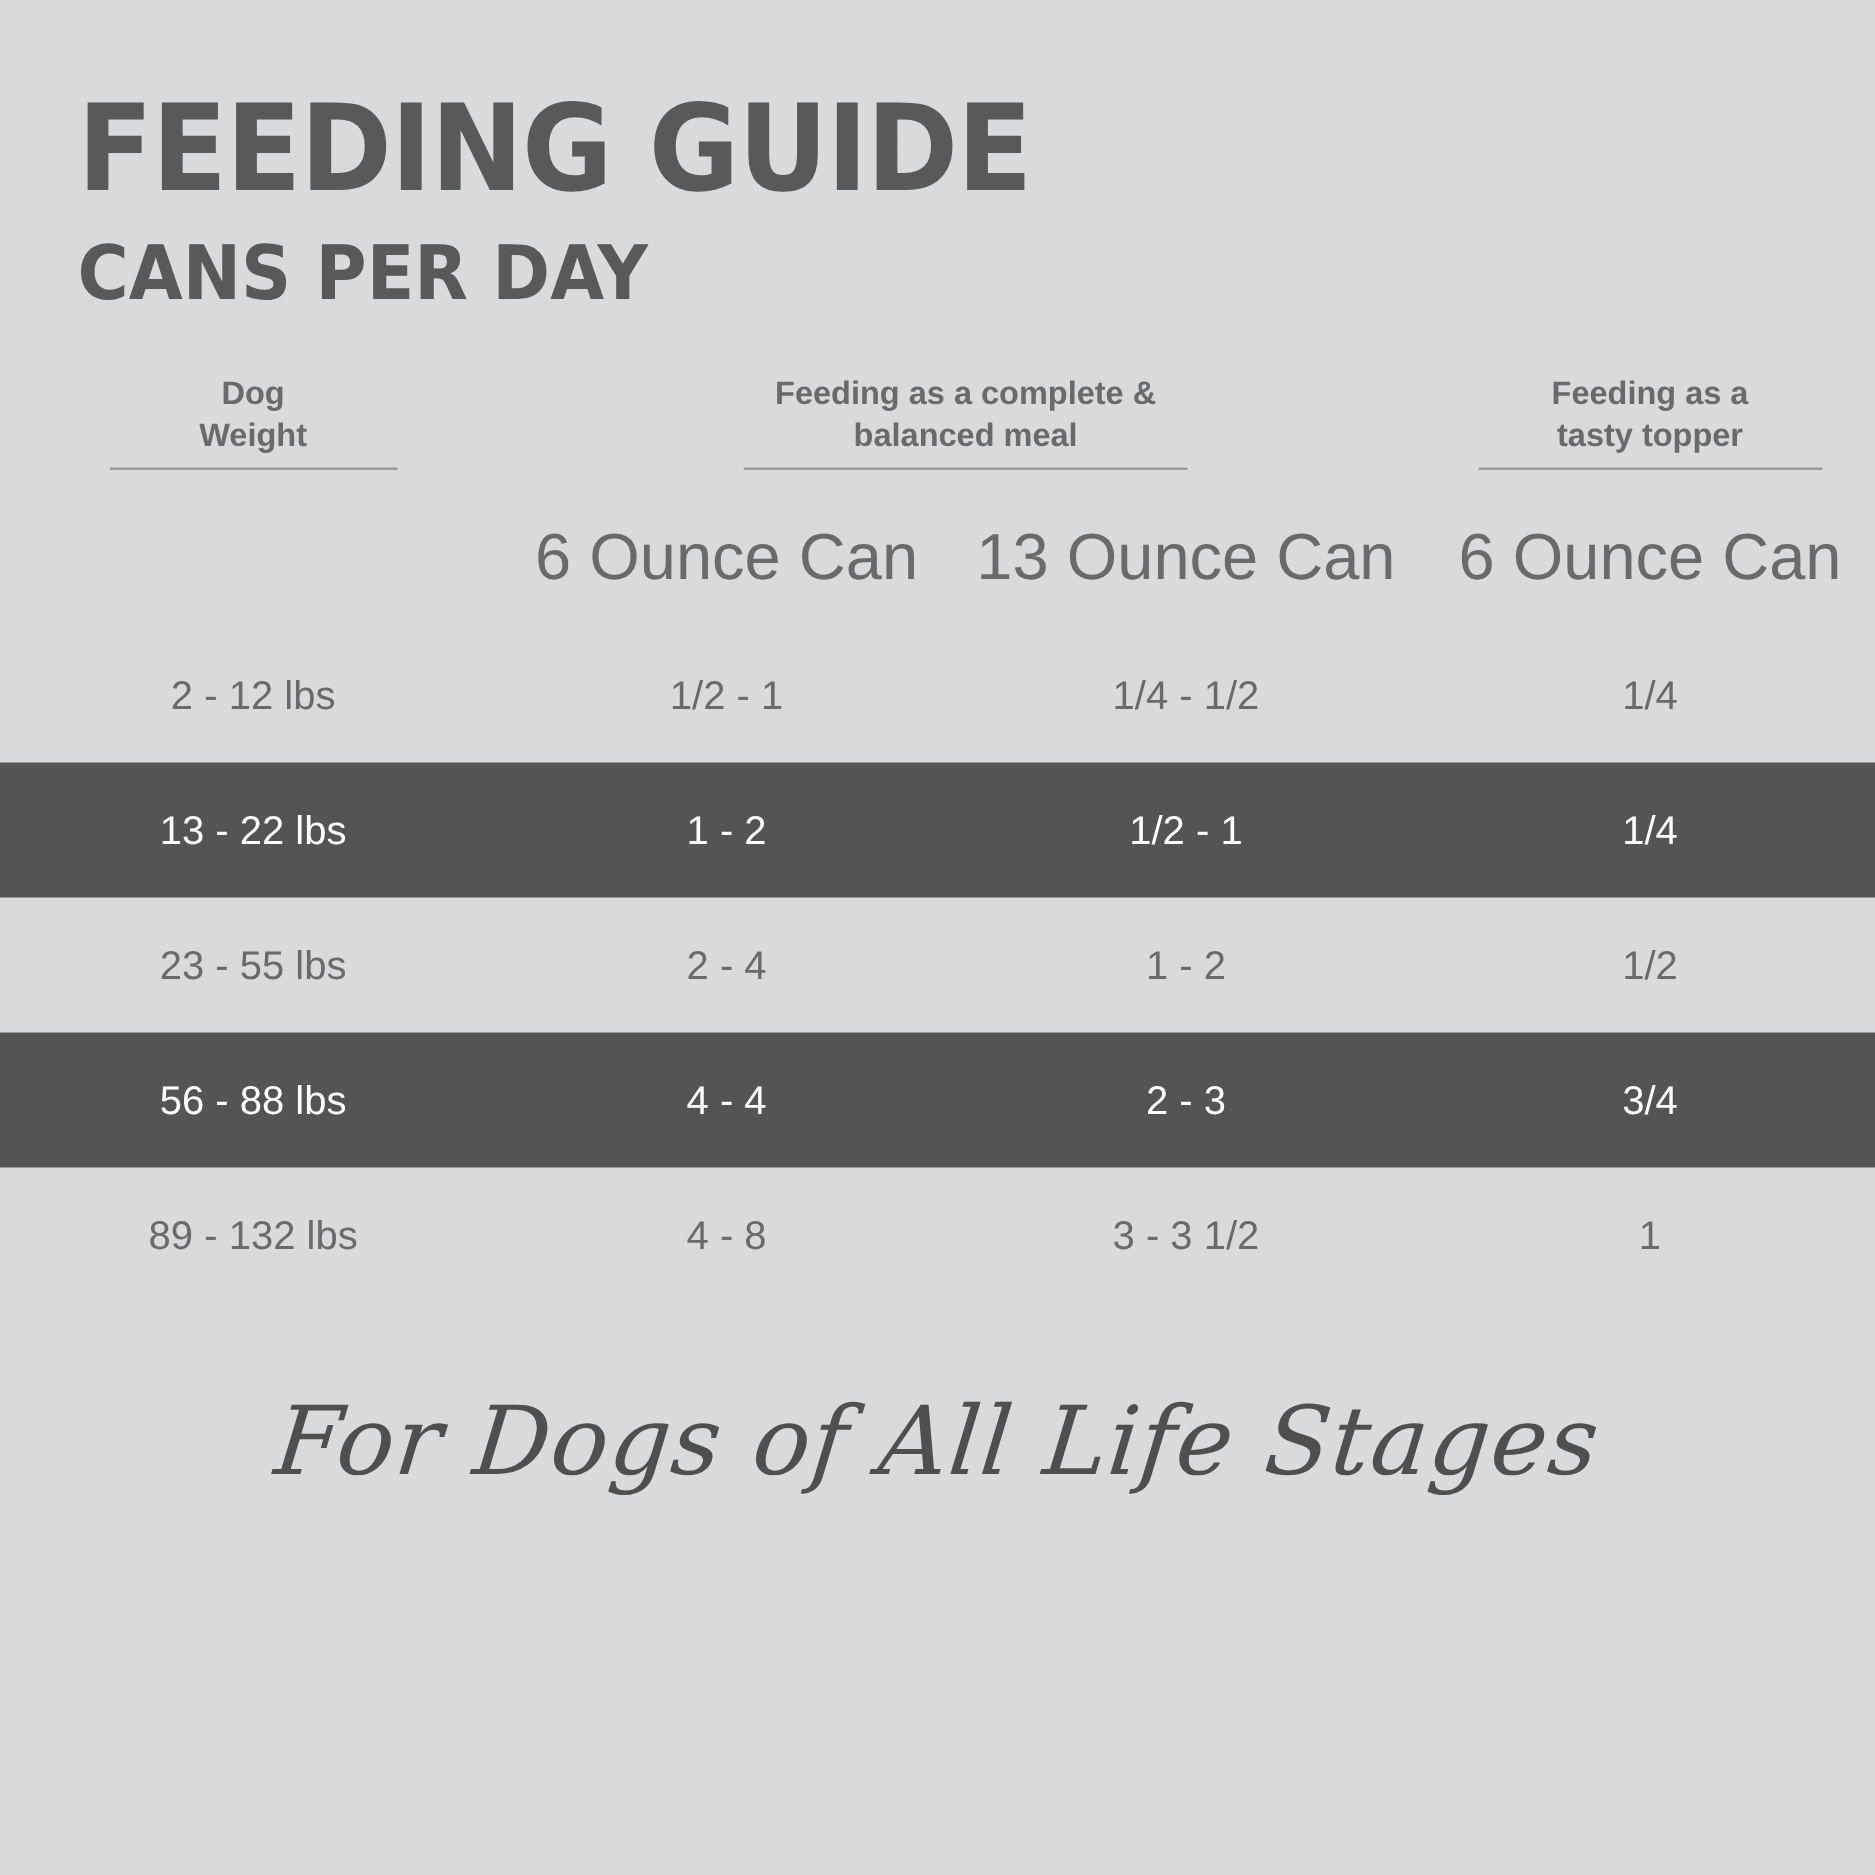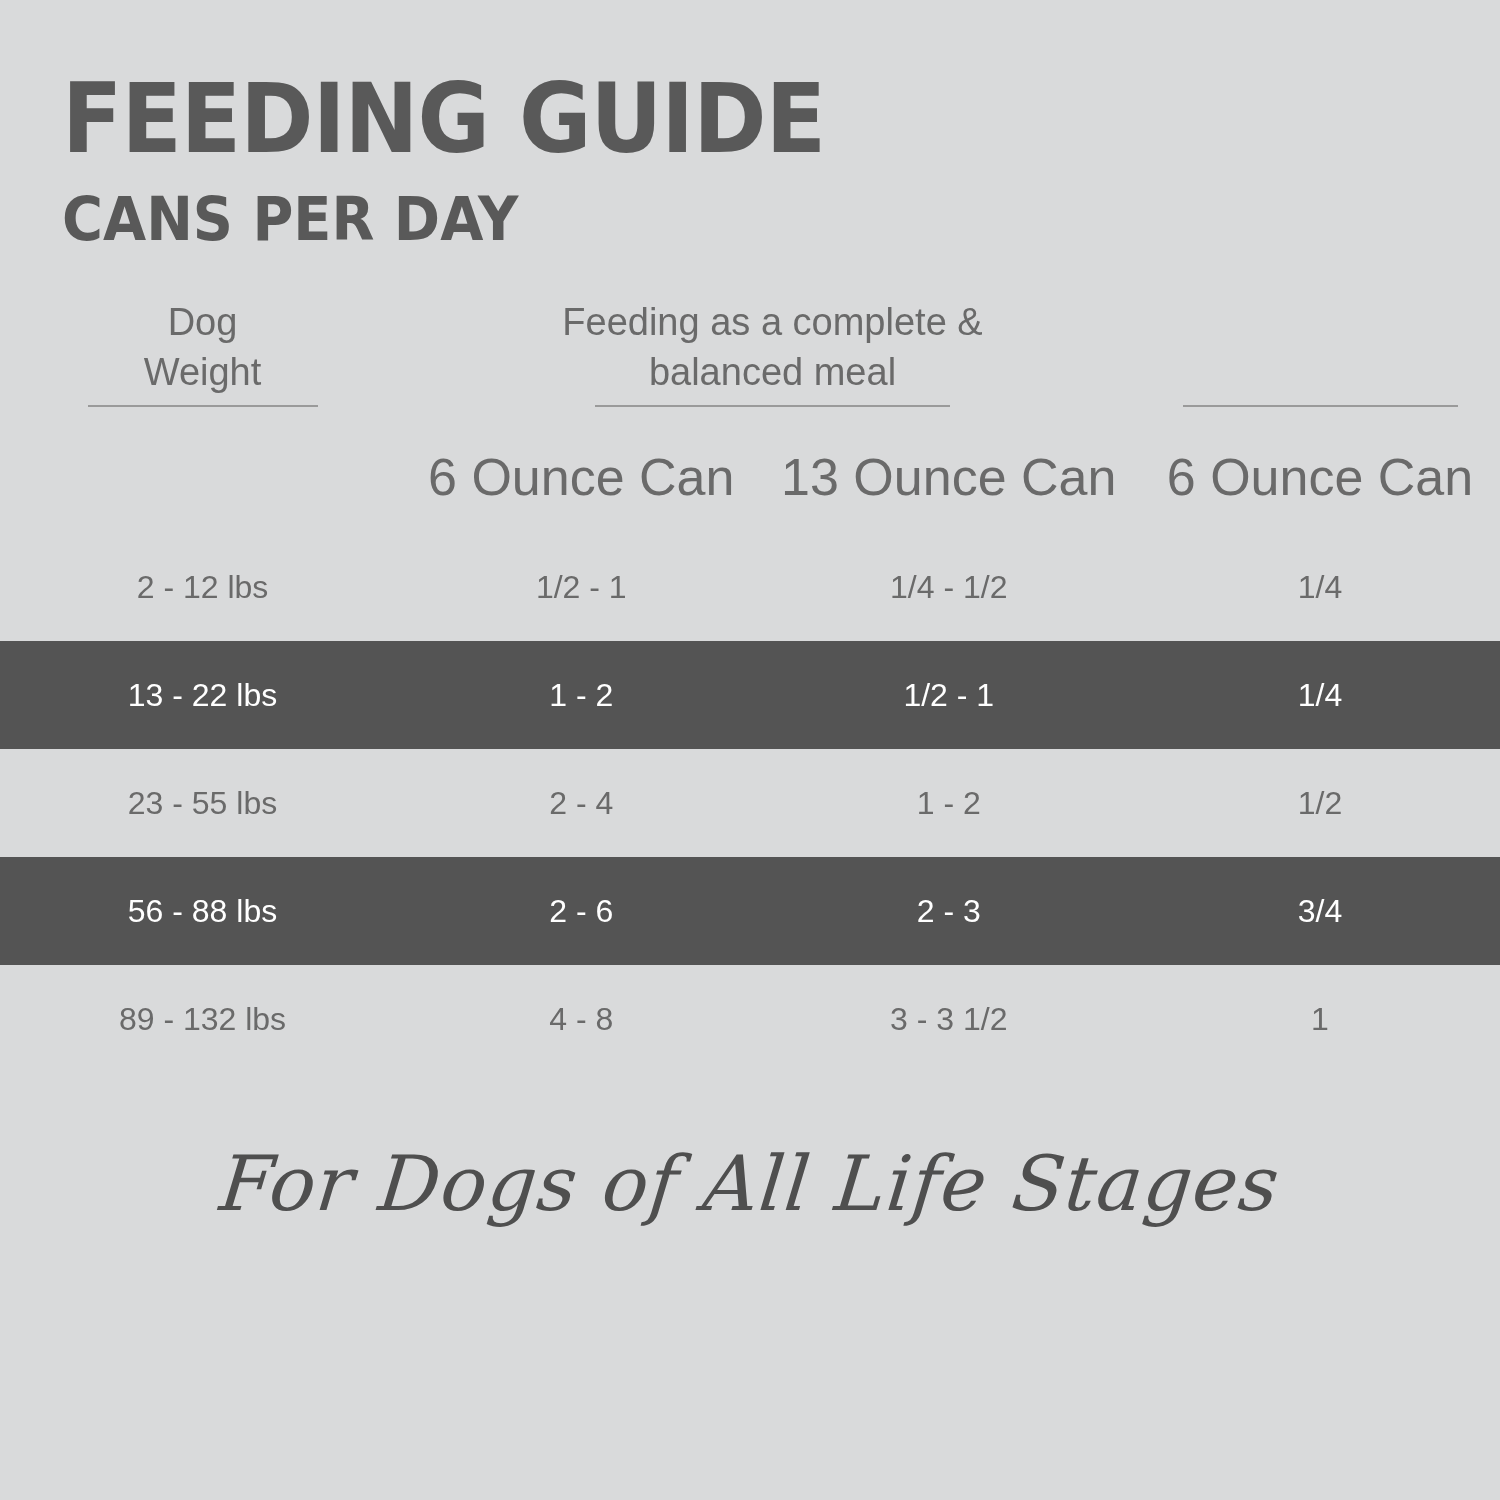--- a/index.html
+++ b/index.html
@@ -68,23 +68,23 @@
   .col-c2       { width: 25.5%; text-align: center; }
   .col-c3       { width: 24.0%; text-align: center; }
 
   
   .header-groups {
     padding: 0 0 0 0;
     align-items: flex-start;
   }
   .grp {
     color: #6a6a6a;
-    font-size: 38px;
+    font-size: 26px;
     line-height: 1.32;
-    font-weight: 400;
+    font-weight: 700;
     padding-bottom: 6px;
   }
   .grp-weight { width: 27.0%; text-align: center; }
   .grp-meal   { width: 49.0%; text-align: center; }
   .grp-topper { width: 24.0%; text-align: center; }
 
   .underline-wrap {
     display: flex;
     width: 100%;
     margin-top: 2px;
@@ -156,20 +156,24 @@
   <div class="table">
 
     <div class="row header-groups">
       <div class="grp grp-weight">
         <div>Dog</div>
         <div>Weight</div>
       </div>
       <div class="grp grp-meal">
         <div>Feeding as a complete &amp;</div>
         <div>balanced meal</div>
+      </div>
+      <div class="grp grp-topper">
+        <div>Feeding as a</div>
+        <div>tasty topper</div>
       </div>
     </div>
 
     <div class="underline-wrap">
       <div class="ul-weight">
           <div class="ul-line"></div>
         </div>
       <div class="ul-meal">
           <div class="ul-line"></div>
         </div>
@@ -201,21 +205,21 @@
 
     <div class="row data-row light">
       <div class="col-weight">23 - 55 lbs</div>
       <div class="col-c1">2 - 4</div>
       <div class="col-c2">1 - 2</div>
       <div class="col-c3">1/2</div>
     </div>
 
     <div class="row data-row dark">
       <div class="col-weight">56 - 88 lbs</div>
-      <div class="col-c1">2 - 6</div>
+      <div class="col-c1">4 - 4</div>
       <div class="col-c2">2 - 3</div>
       <div class="col-c3">3/4</div>
     </div>
 
     <div class="row data-row light">
       <div class="col-weight">89 - 132 lbs</div>
       <div class="col-c1">4 - 8</div>
       <div class="col-c2">3 - 3 1/2</div>
       <div class="col-c3">1</div>
     </div>

